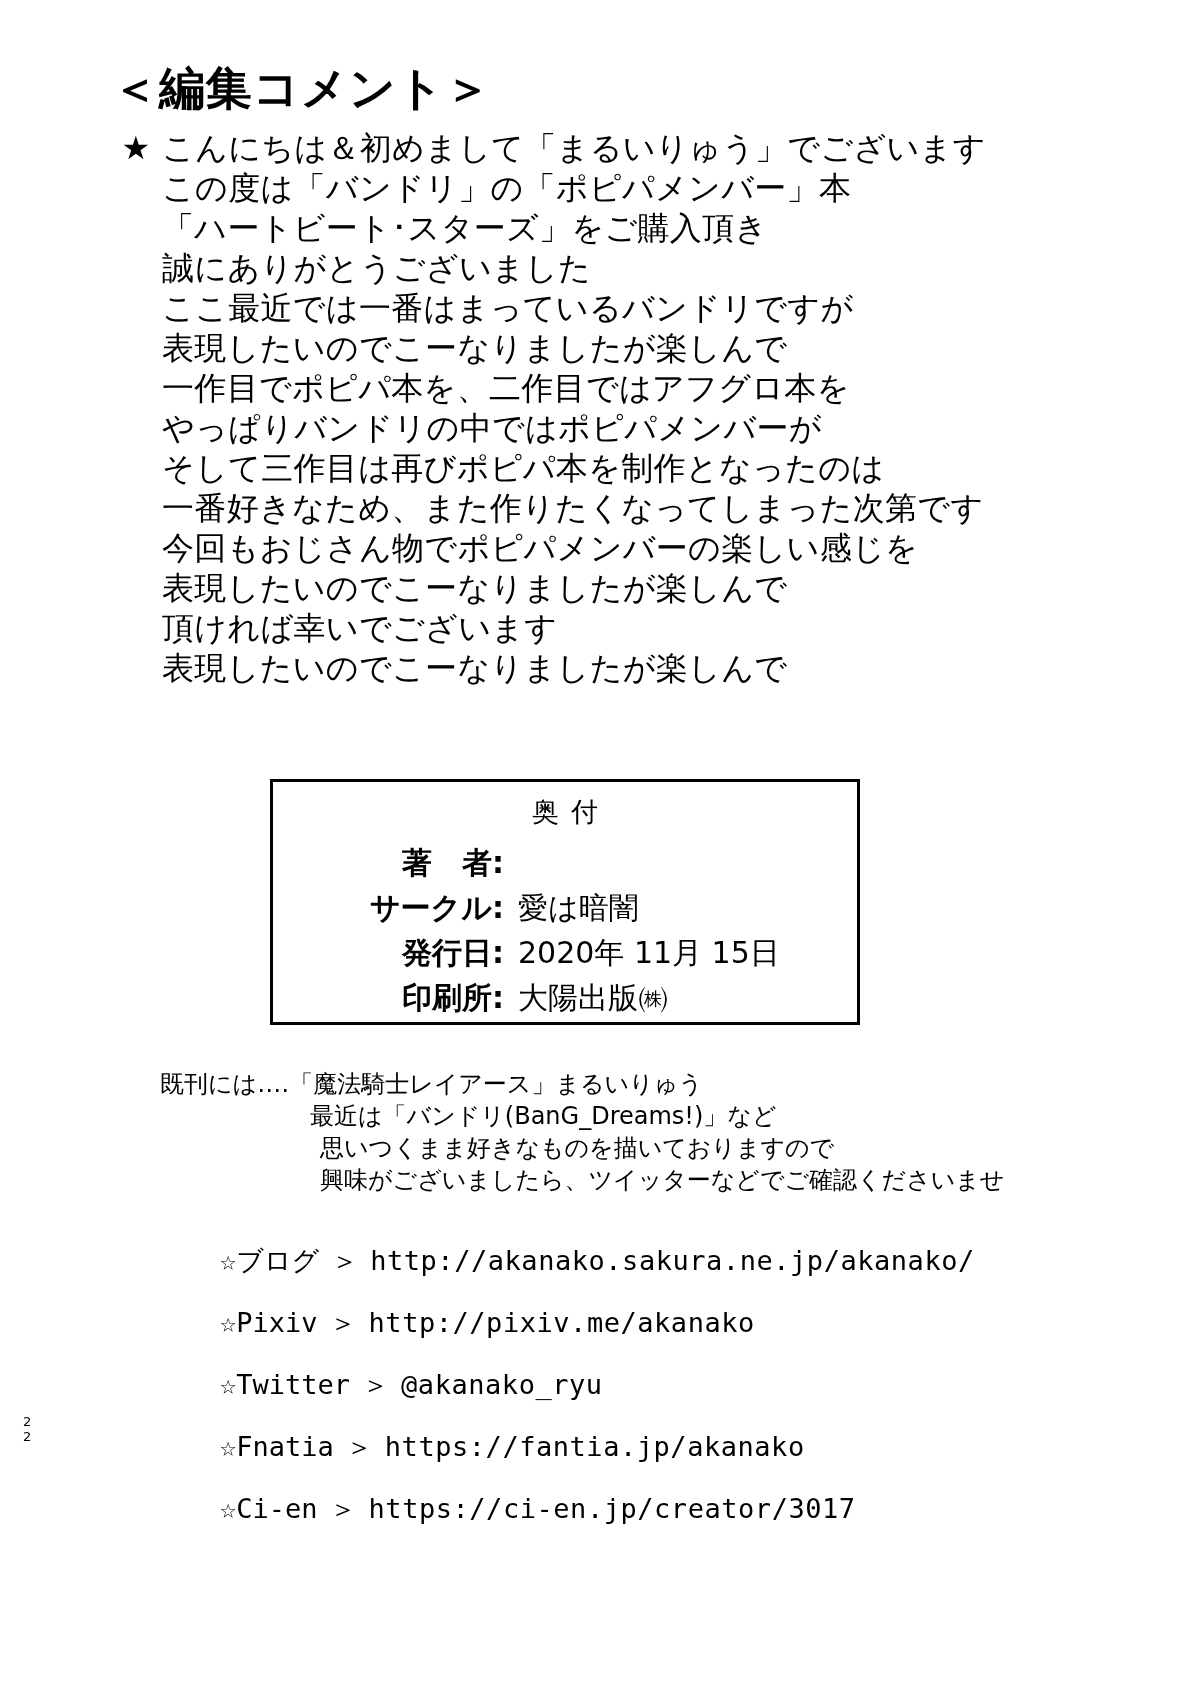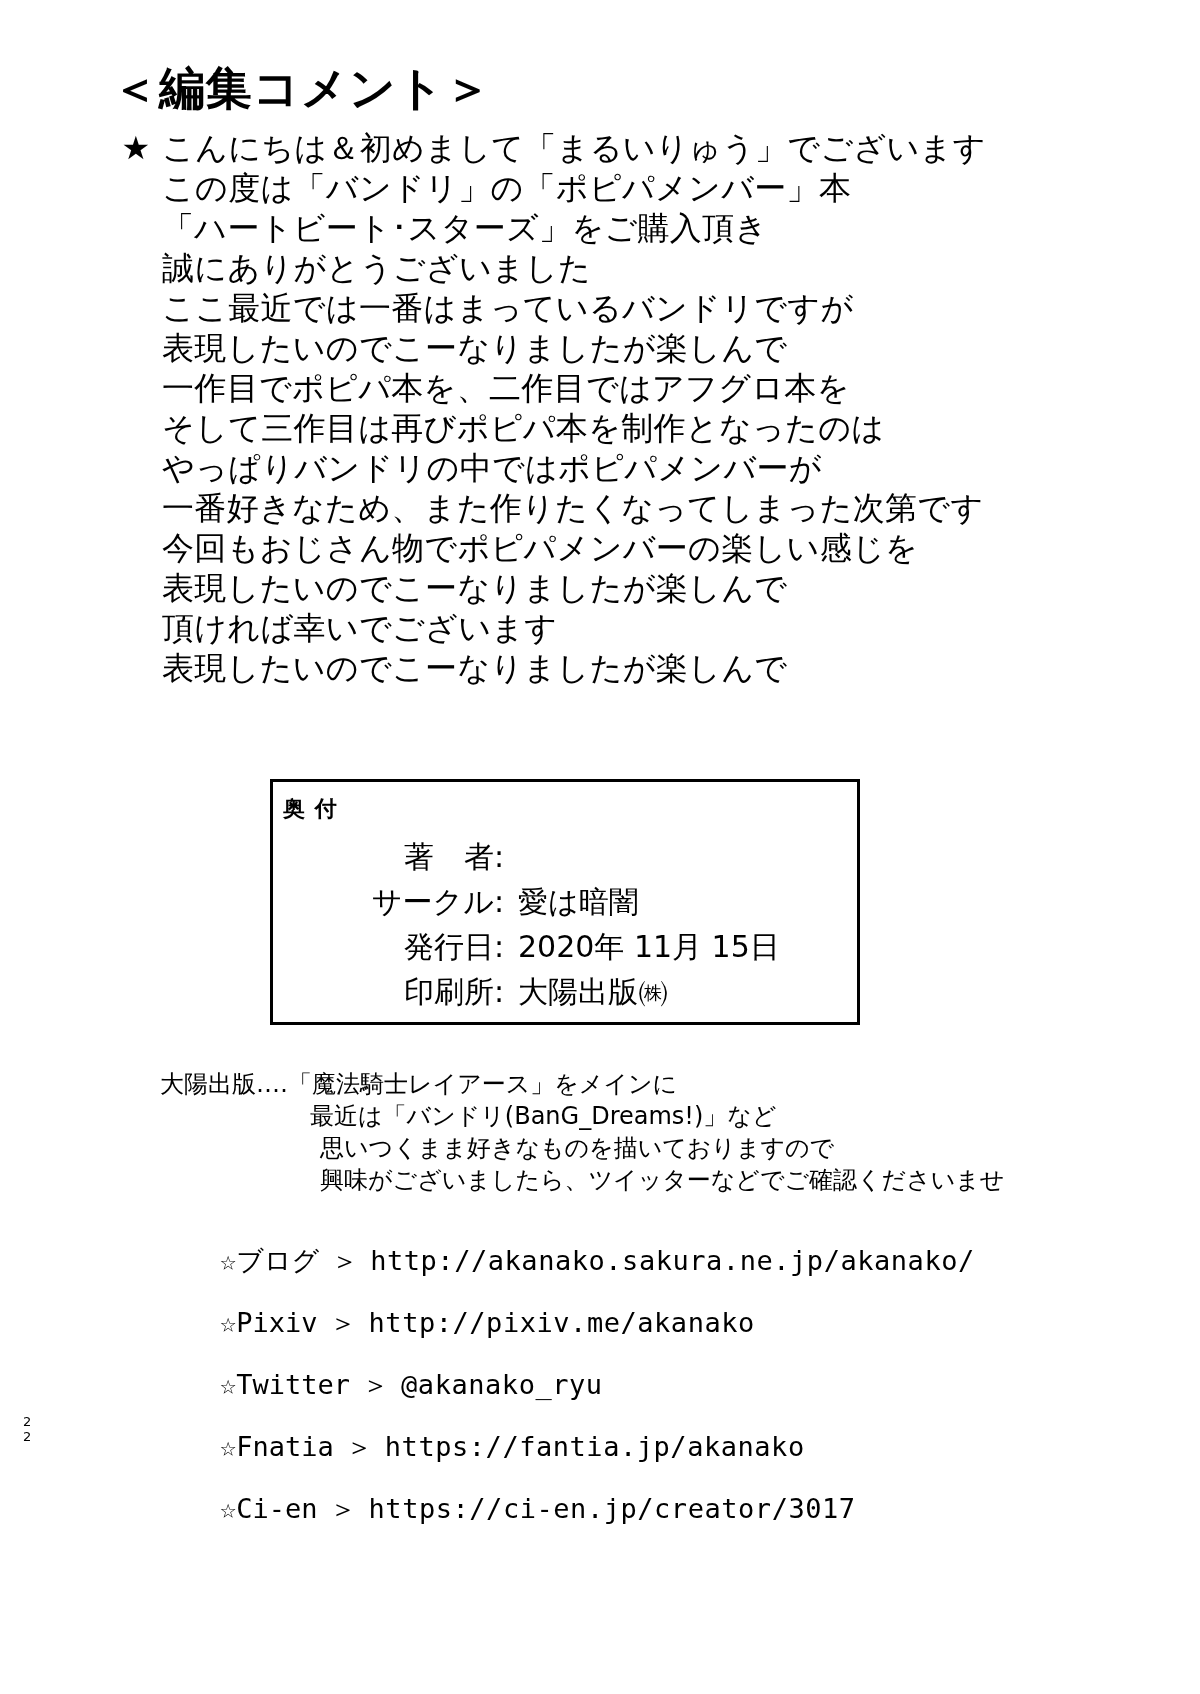--- a/index.html
+++ b/index.html
@@ -69,43 +69,43 @@
   .colophon {
     position: absolute;
     left: 250px;
     top: 779px;
     width: 590px;
     height: 246px;
     border: 3px solid #000;
     box-sizing: border-box;
   }
   .colophon-title {
-    text-align: left;
-    font-size: 22px;
-    font-weight: bold;
+    text-align: center;
+    font-size: 27px;
+    font-weight: normal;
     margin-top: 12px;
     letter-spacing: 0.45em;
     padding-left: 0.45em;
   }
   .colophon-rows {
     margin-top: 10px;
     padding-left: 30px;
   }
   .colophon-row {
     display: flex;
     font-size: 30px;
     line-height: 45px;
     white-space: nowrap;
   }
   .colophon-label {
     width: 215px;
     text-align: right;
     padding-right: 14px;
     box-sizing: border-box;
-    font-weight: 400;
+    font-weight: 700;
   }
   .colophon-value {
     font-weight: 500;
   }
 
   
   .notes {
     position: absolute;
     left: 140px;
     top: 1068px;
@@ -171,22 +171,22 @@
     <div class="comment-line first">
       <span class="star-bullet">★</span>
       <span>こんにちは＆初めまして「まるいりゅう」でございます</span>
     </div>
     <div class="comment-line indent">この度は「バンドリ」の「ポピパメンバー」本</div>
     <div class="comment-line indent">「ハートビート･スターズ」をご購入頂き</div>
     <div class="comment-line indent">誠にありがとうございました</div>
     <div class="comment-line indent">ここ最近では一番はまっているバンドリですが</div>
     <div class="comment-line indent">表現したいのでこーなりましたが楽しんで</div>
     <div class="comment-line indent">一作目でポピパ本を、二作目ではアフグロ本を</div>
+    <div class="comment-line indent">やっぱりバンドリの中ではポピパメンバーが</div>
     <div class="comment-line indent">そして三作目は再びポピパ本を制作となったのは</div>
-    <div class="comment-line indent">やっぱりバンドリの中ではポピパメンバーが</div>
     <div class="comment-line indent">一番好きなため、また作りたくなってしまった次第です</div>
     <div class="comment-line indent">今回もおじさん物でポピパメンバーの楽しい感じを</div>
     <div class="comment-line indent">表現したいのでこーなりましたが楽しんで</div>
     <div class="comment-line indent">頂ければ幸いでございます</div>
     <div class="comment-line indent">表現したいのでこーなりましたが楽しんで</div>
   </div>
 
   <div class="colophon">
     <div class="colophon-title">奥付</div>
     <div class="colophon-rows">
@@ -202,21 +202,21 @@
         <span class="colophon-value">2020年 11月 15日</span>
       </div>
       <div class="colophon-row">
         <span class="colophon-label">印刷所:</span>
         <span class="colophon-value">大陽出版㈱</span>
       </div>
     </div>
   </div>
 
   <div class="notes">
-    <div class="notes-line n0">大陽出版‥‥「魔法騎士レイアース」をメインに</div>
+    <div class="notes-line n0">既刊には‥‥「魔法騎士レイアース」まるいりゅう</div>
     <div class="notes-line n1">最近は「バンドリ(BanG_Dreams!)」など</div>
     <div class="notes-line n2">思いつくまま好きなものを描いておりますので</div>
     <div class="notes-line n3">興味がございましたら、ツイッターなどでご確認くださいませ</div>
   </div>
 
   <div class="links">
     <div class="link-row">
       <span>☆</span>
       <span class="link-name">ブログ</span>
       <span class="link-arrow">＞</span>

